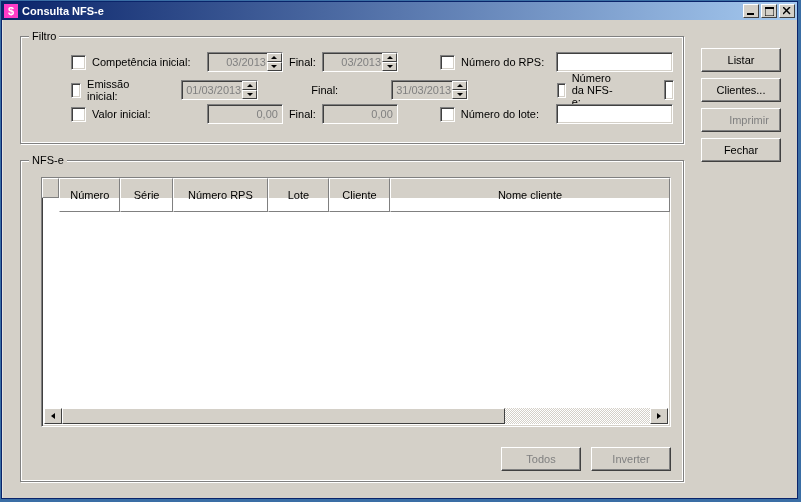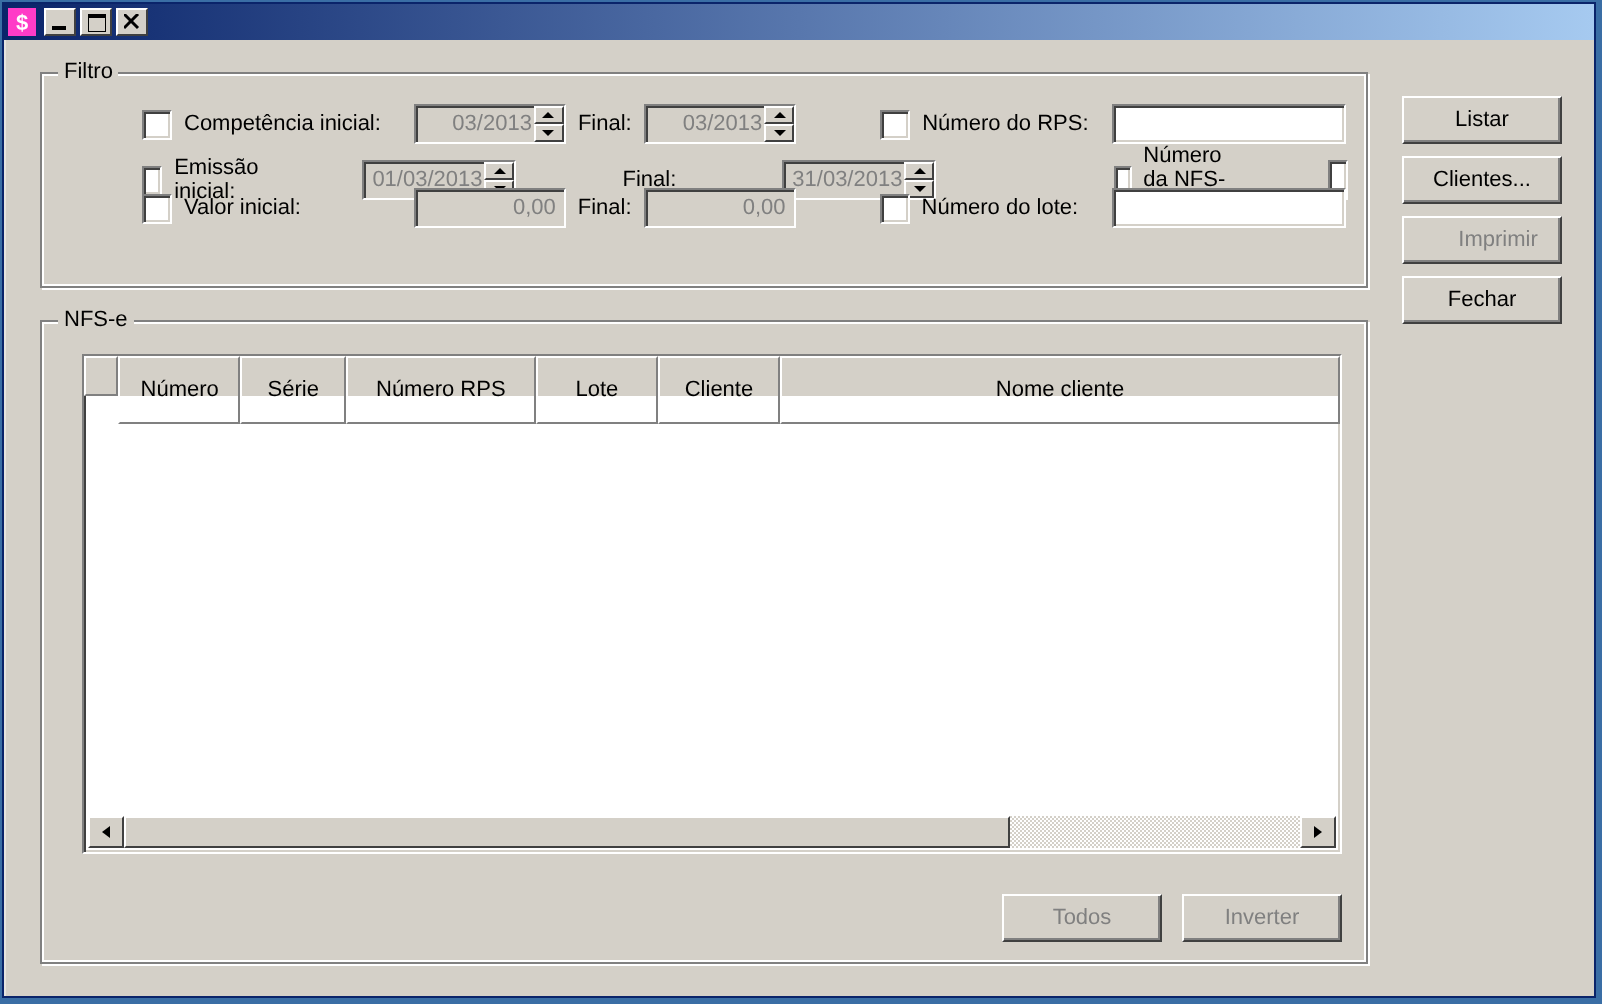--- a/index.html
+++ b/index.html
@@ -109,21 +109,21 @@
   .frow {
     position: absolute;
     left: 20px;
     right: 10px;
     height: 22px;
     display: flex;
     align-items: center;
   }
   .frow.r1 { top: 14px; }
   .frow.r2 { top: 42px; gap: 47px; }
-  .frow.r3 { top: 56px; }
+  .frow.r3 { top: 66px; }
 
   .chk {
     display: inline-flex;
     align-items: center;
     width: 140px;
     padding-left: 30px;
   }
   .chkbox {
     width: 13px;
     height: 13px;
@@ -320,20 +320,21 @@
 <body>
 
 <div class="win">
   <div class="titlebar">
     <span class="appicon">
       <svg class="dollar" viewBox="0 0 14 14">
           <rect x="0" y="0" width="14" height="14" fill="#ff3cc7"></rect>
           <text x="7" y="11" text-anchor="middle" font-size="11" font-family="Arial" font-weight="bold" fill="#ffffff">$</text>
         </svg>
     </span>
+    <span class="title">Consulta NFS-e</span>
     <span class="winbtns">
       <span class="winbtn">
           <svg width="8" height="8">
             <rect x="0" y="6" width="7" height="2" fill="#000"></rect>
           </svg>
         </span>
       <span class="winbtn">
           <svg width="9" height="9">
             <rect x="0" y="0" width="9" height="9" fill="none" stroke="#000" stroke-width="1"></rect>
             <rect x="0" y="0" width="9" height="2" fill="#000"></rect>

